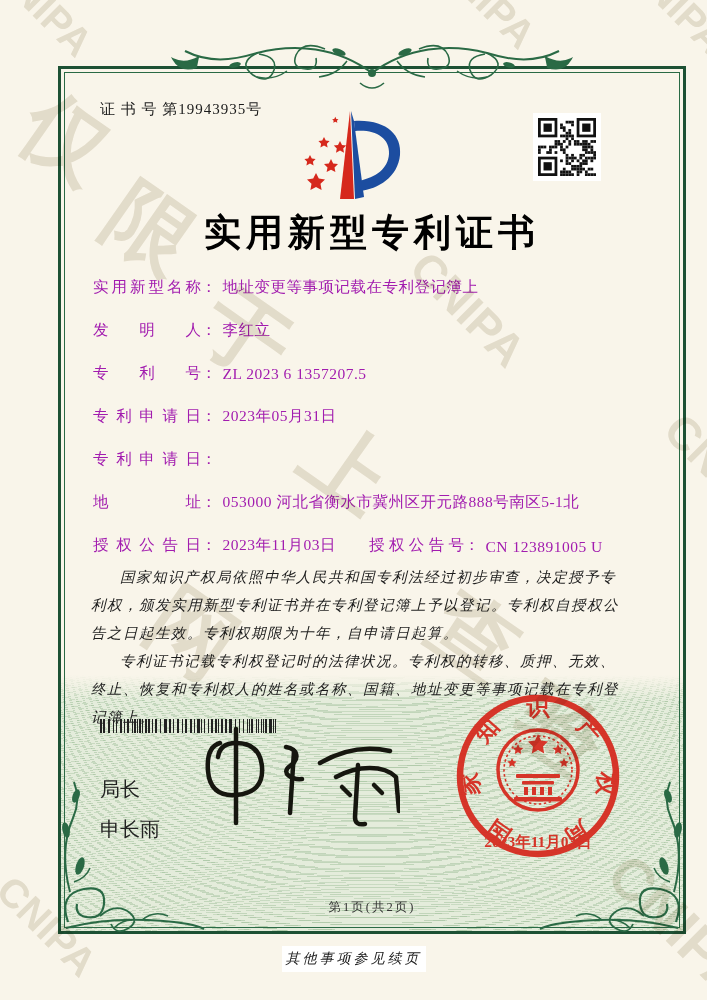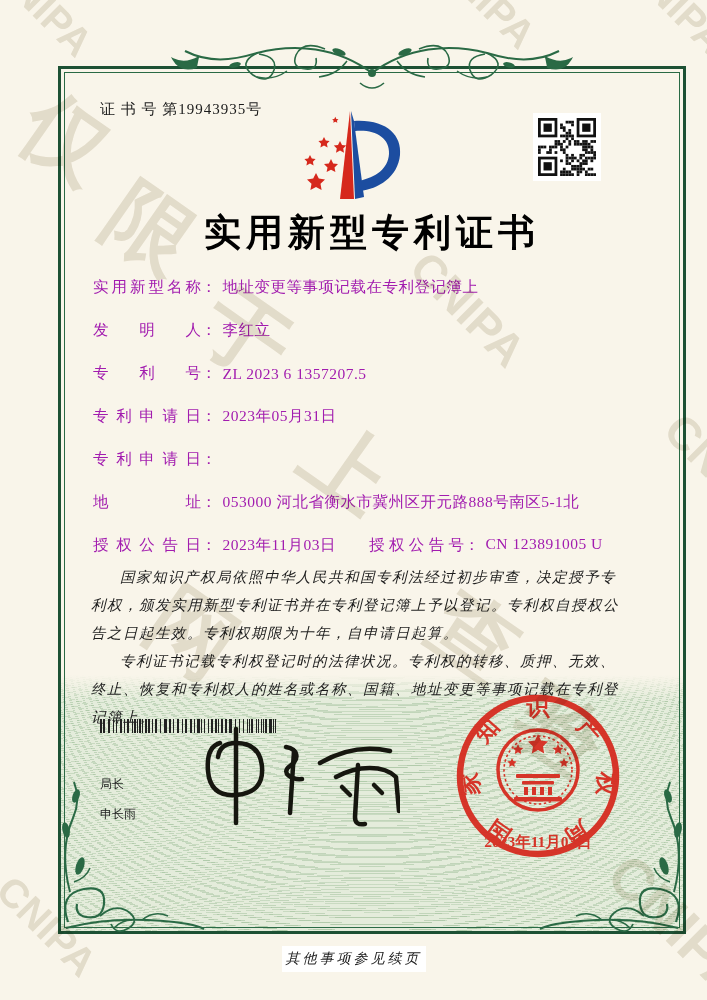--- a/index.html
+++ b/index.html
@@ -31,30 +31,30 @@
   #logo{position:absolute;left:233px;top:38px;}
   #qr{position:absolute;left:472px;top:44px;background:#fff;padding:5px;line-height:0;}
   #title{position:absolute;left:0;right:0;top:139px;text-align:center;
     font-size:37px;font-weight:bold;letter-spacing:5px;color:#000000;}
   
   #fields{position:absolute;left:32px;top:197px;width:540px;font-size:15.5px;color:#a21caf;}
   .frow{position:relative;height:43px;display:flex;align-items:center;}
   .flabel{display:inline-block;width:108px;text-align:justify;text-align-last:justify;}
   .fcolon{margin-right:6px;}
   .fvalue{letter-spacing:.5px;}
-  .fpair2{position:absolute;left:276px;display:flex;align-items:flex-start;}
+  .fpair2{position:absolute;left:276px;display:flex;align-items:flex-end;}
   .fpair2 .flabel{width:95px;}
   
   #paras{position:absolute;left:30px;top:494px;width:536px;
     font-style:italic;font-size:14.5px;line-height:28px;letter-spacing:1.5px;color:#1c1c1c;}
   #paras p{margin:0;text-indent:2em;}
   
   #barcode{position:absolute;left:39px;top:650px;line-height:0;}
   #director{position:absolute;left:39px;top:707px;
-    font-family:"Liberation Sans","DejaVu Sans",sans-serif;font-size:12px;color:#222;}
+    font-family:"Liberation Sans","DejaVu Sans",sans-serif;font-size:20px;color:#222;}
   #director div{margin-bottom:13px;}
   #sig{position:absolute;left:129px;top:652px;}
   #seal{position:absolute;left:391px;top:623px;opacity:.93;}
   #page-info{position:absolute;left:0;right:0;top:830px;text-align:center;
     font-size:12.5px;letter-spacing:2px;color:#333;}
   
   #top-ornament{position:absolute;left:50%;transform:translateX(-50%);top:-32px;}
   .corner{position:absolute;bottom:-4px;}
   #corner-left{left:-5px;}
   #corner-right{right:-5px;transform:scaleX(-1);}
@@ -430,15 +430,16 @@
         <rect x="72" y="95" width="4" height="8"></rect>
           <rect x="80" y="95" width="4" height="8"></rect>
         <rect x="88" y="95" width="4" height="8"></rect>
           <rect x="96" y="95" width="4" height="8"></rect>
       </g>
       <rect x="62" y="105" width="48" height="4.5" rx="1" stroke="none"></rect>
     </g>
     <text id="seal-date" x="86" y="155" text-anchor="middle" font-size="15.5" font-weight="bold" fill="#d6281c" font-family="'Liberation Serif','DejaVu Serif',serif">2023年11月03日</text>
   </svg>
 
+  <div id="page-info">第1页(共2页)</div>
 </div>
 
 <div id="note">其他事项参见续页</div>
 
 </body></html>

